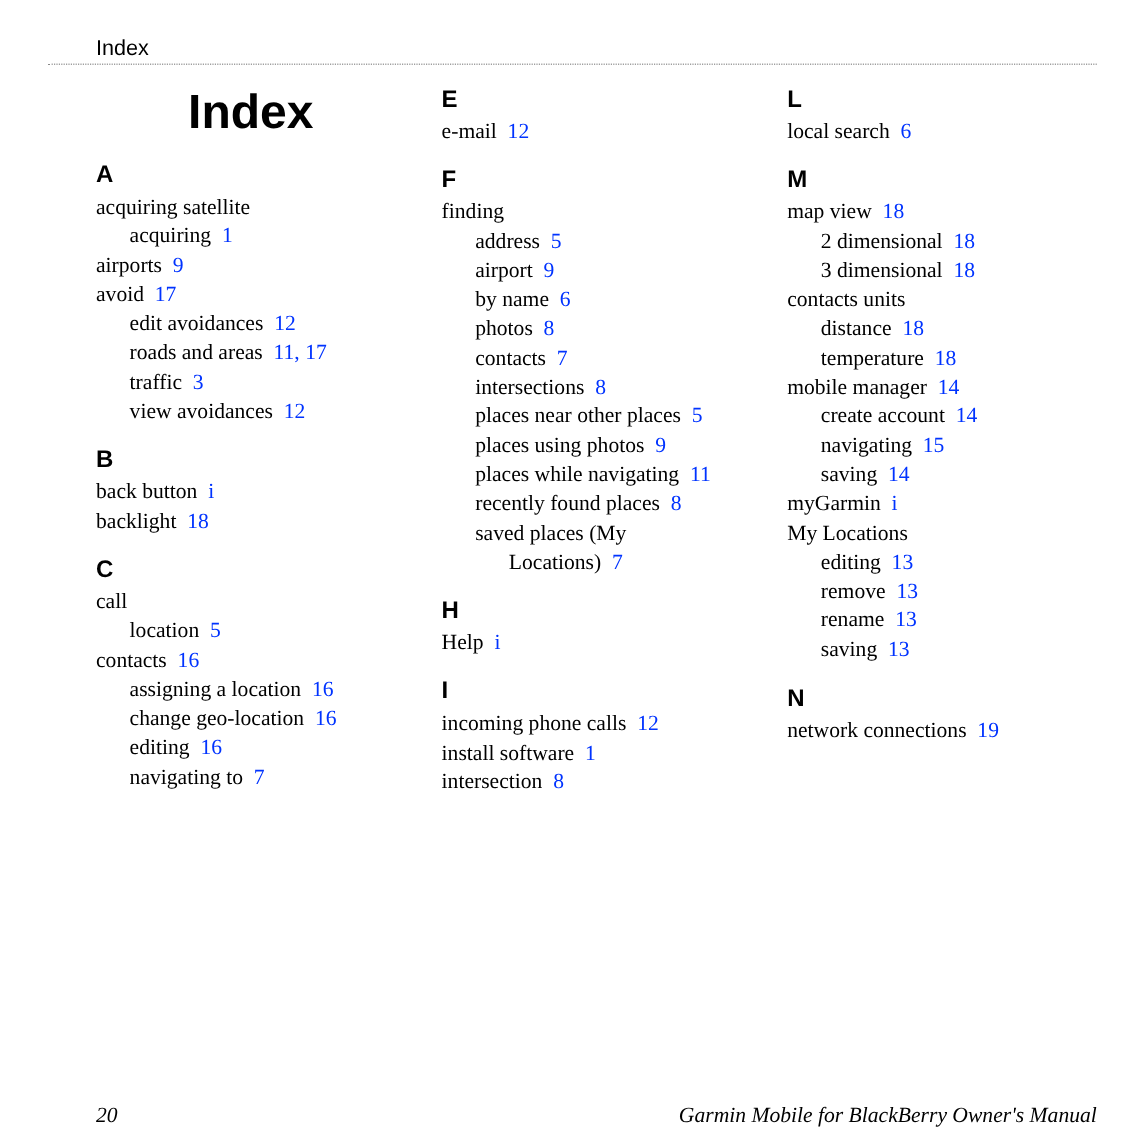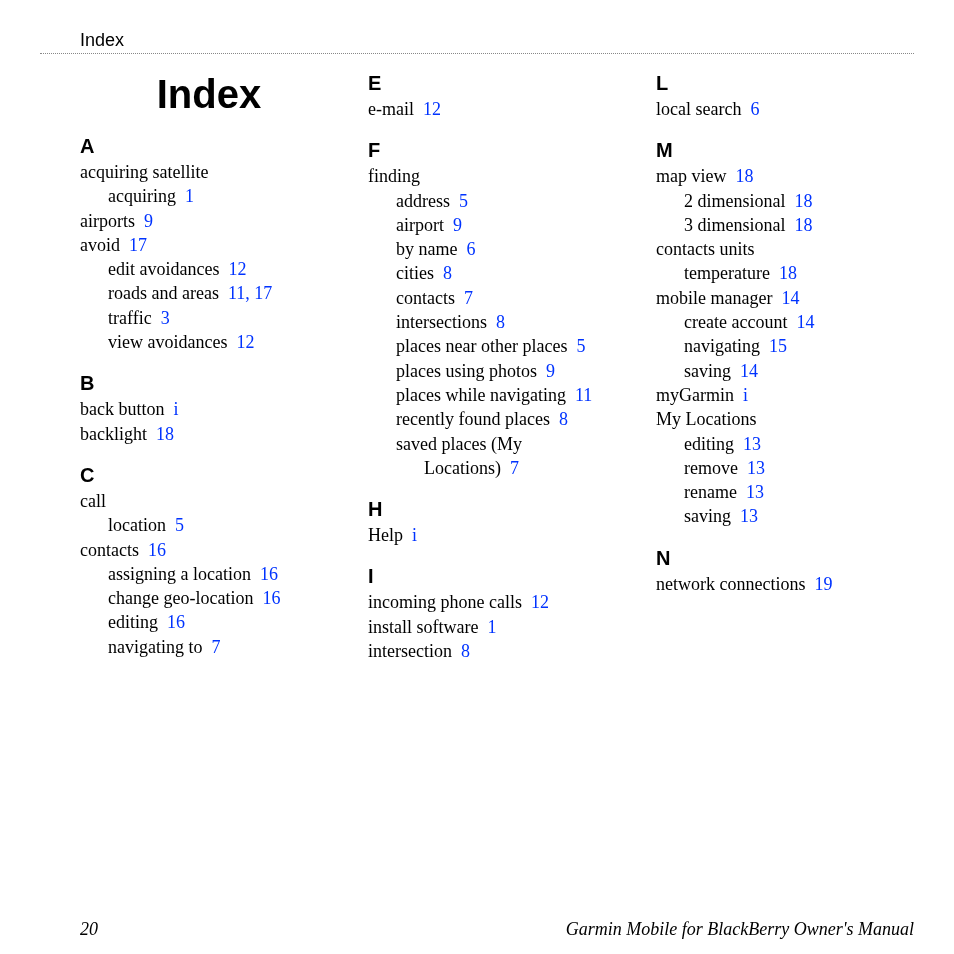--- a/index.html
+++ b/index.html
@@ -94,21 +94,21 @@
       <div class="entry i1"><span>navigating to</span>&nbsp; <span class="num">7</span></div>
     </div>
     <div class="col">
       <div class="letter" style="margin-top: 10px;">E</div>
       <div class="entry i0"><span>e-mail</span>&nbsp; <span class="num">12</span></div>
       <div class="letter">F</div>
       <div class="entry i0"><span>finding</span></div>
       <div class="entry i1"><span>address</span>&nbsp; <span class="num">5</span></div>
       <div class="entry i1"><span>airport</span>&nbsp; <span class="num">9</span></div>
       <div class="entry i1"><span>by name</span>&nbsp; <span class="num">6</span></div>
-      <div class="entry i1"><span>cities</span>&nbsp; <span class="num">8</span></div>
+      <div class="entry i1"><span>photos</span>&nbsp; <span class="num">8</span></div>
       <div class="entry i1"><span>contacts</span>&nbsp; <span class="num">7</span></div>
       <div class="entry i1"><span>intersections</span>&nbsp; <span class="num">8</span></div>
       <div class="entry i1"><span>places near other places</span>&nbsp; <span class="num">5</span></div>
       <div class="entry i1"><span>places using photos</span>&nbsp; <span class="num">9</span></div>
       <div class="entry i1"><span>places while navigating</span>&nbsp; <span class="num">11</span></div>
       <div class="entry i1"><span>recently found places</span>&nbsp; <span class="num">8</span></div>
       <div class="entry i1"><span>saved places (My</span></div>
       <div class="entry i2"><span>Locations)</span>&nbsp; <span class="num">7</span></div>
       <div class="letter">H</div>
       <div class="entry i0"><span>Help</span>&nbsp; <span class="num">i</span></div>
@@ -118,20 +118,21 @@
       <div class="entry i0"><span>intersection</span>&nbsp; <span class="num">8</span></div>
     </div>
     <div class="col">
       <div class="letter" style="margin-top: 10px;">L</div>
       <div class="entry i0"><span>local search</span>&nbsp; <span class="num">6</span></div>
       <div class="letter">M</div>
       <div class="entry i0"><span>map view</span>&nbsp; <span class="num">18</span></div>
       <div class="entry i1"><span>2 dimensional</span>&nbsp; <span class="num">18</span></div>
       <div class="entry i1"><span>3 dimensional</span>&nbsp; <span class="num">18</span></div>
       <div class="entry i0"><span>contacts units</span></div>
+      <div class="entry i1"><span>distance</span>&nbsp; <span class="num">18</span></div>
       <div class="entry i1"><span>temperature</span>&nbsp; <span class="num">18</span></div>
       <div class="entry i0"><span>mobile manager</span>&nbsp; <span class="num">14</span></div>
       <div class="entry i1"><span>create account</span>&nbsp; <span class="num">14</span></div>
       <div class="entry i1"><span>navigating</span>&nbsp; <span class="num">15</span></div>
       <div class="entry i1"><span>saving</span>&nbsp; <span class="num">14</span></div>
       <div class="entry i0"><span>myGarmin</span>&nbsp; <span class="num">i</span></div>
       <div class="entry i0"><span>My Locations</span></div>
       <div class="entry i1"><span>editing</span>&nbsp; <span class="num">13</span></div>
       <div class="entry i1"><span>remove</span>&nbsp; <span class="num">13</span></div>
       <div class="entry i1"><span>rename</span>&nbsp; <span class="num">13</span></div>

